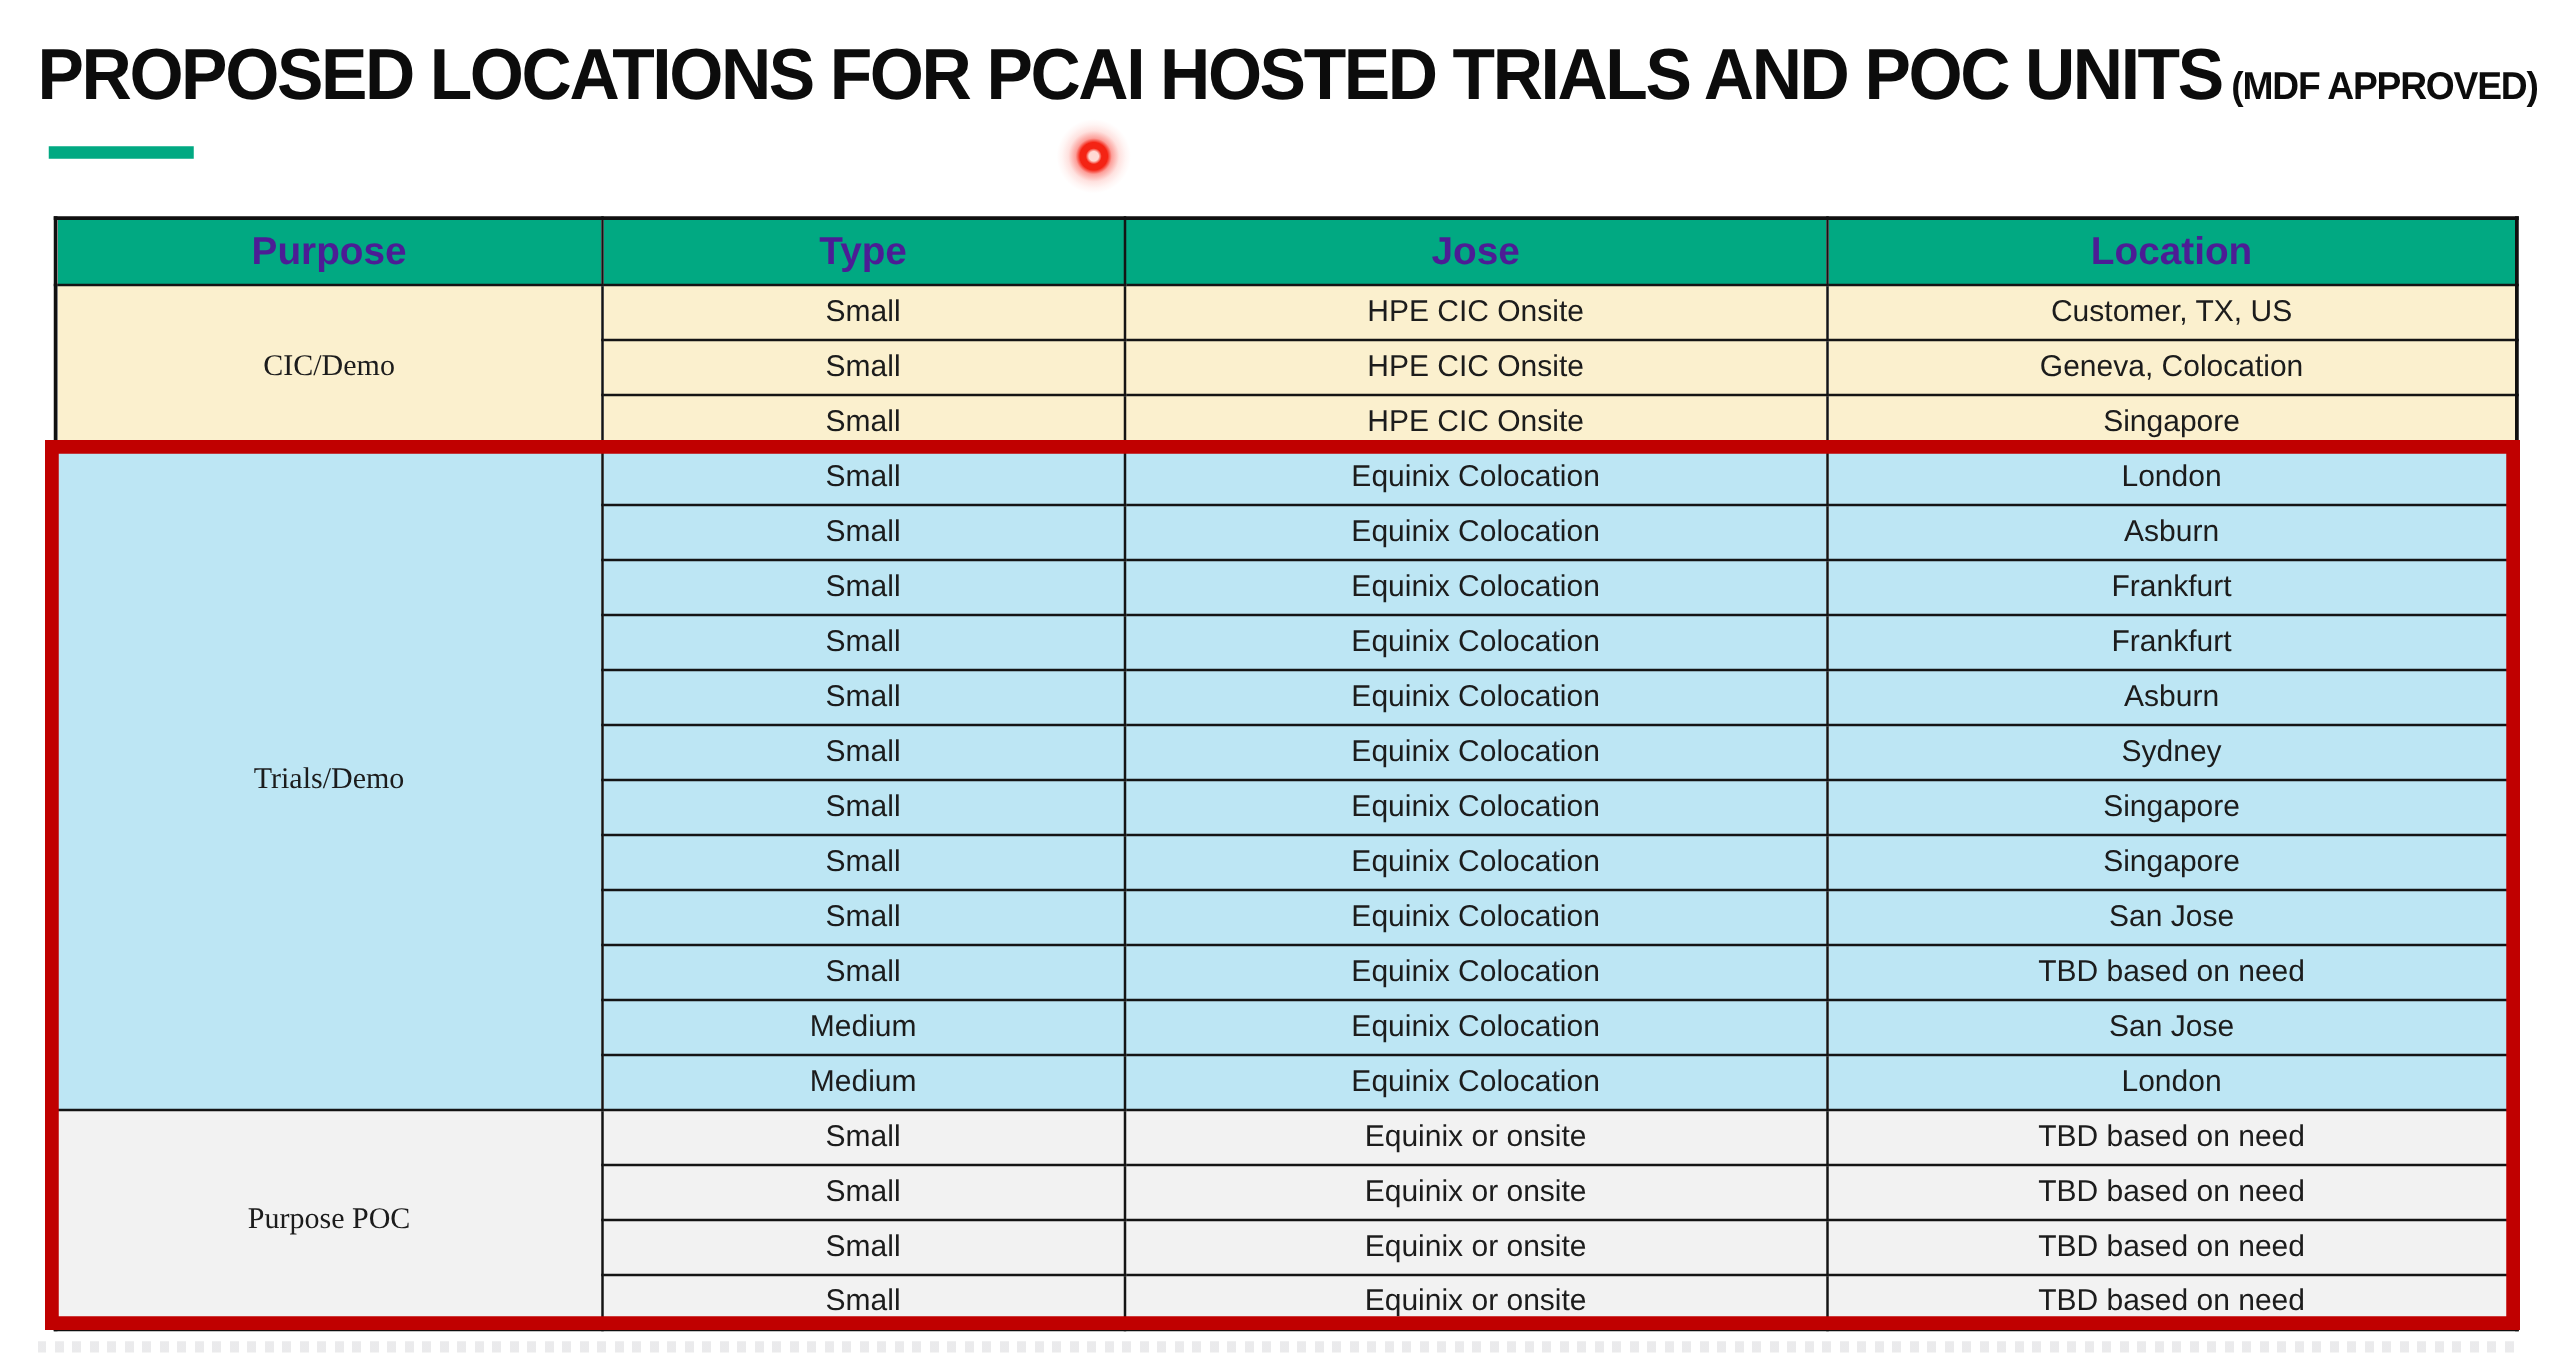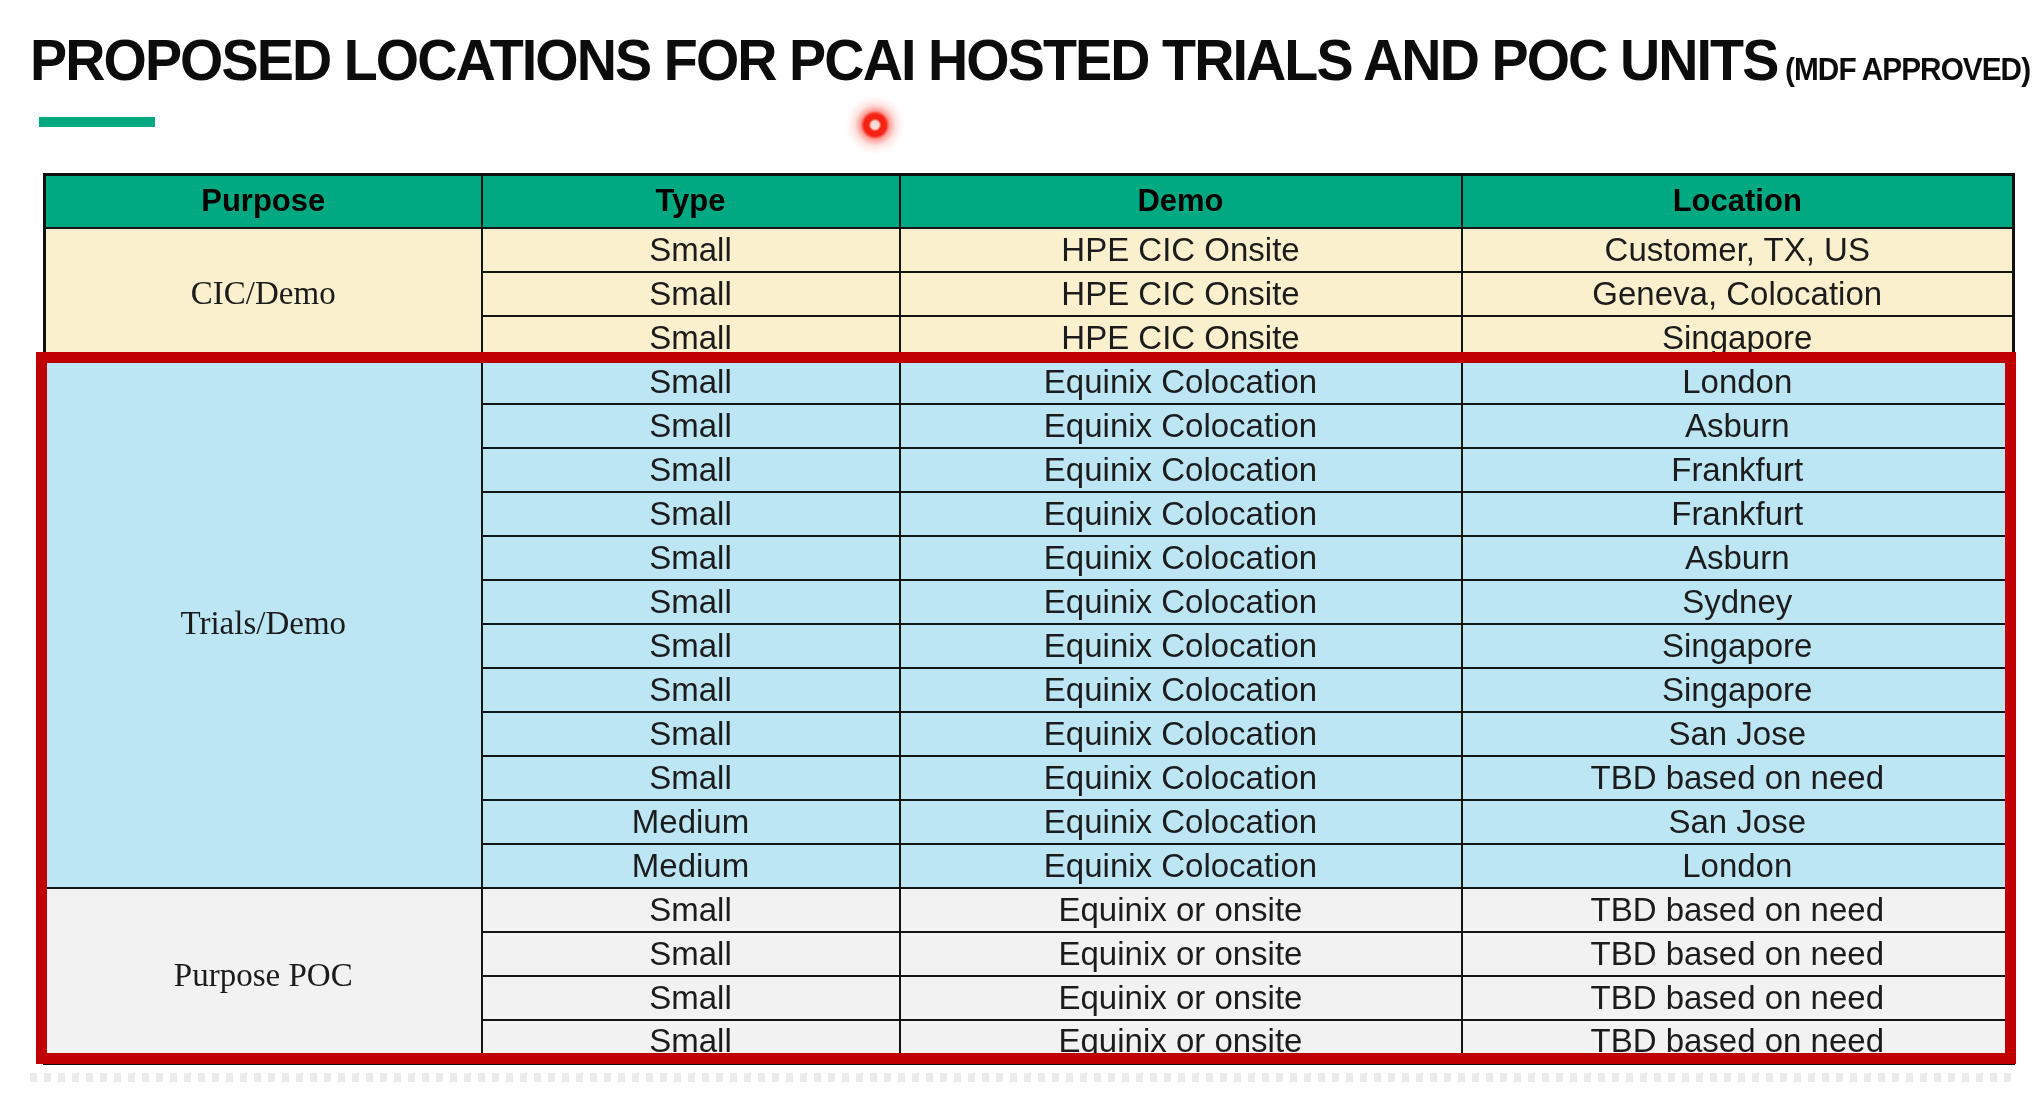--- a/index.html
+++ b/index.html
@@ -36,26 +36,26 @@
   table.loc-table{
     border-collapse:collapse;table-layout:fixed;width:1969px;
     border:3px solid #101010;
   }
   table.loc-table th, table.loc-table td{
     border:2px solid #141414;text-align:center;vertical-align:middle;
     padding:0;overflow:hidden;
   }
   table.loc-table thead tr{height:53px;}
   table.loc-table thead th{
-    background:var(--header-green,#01A982);color:#000000;
+    background:var(--header-green,#01A982);color:#4c1d95;
     font-size:31px;font-weight:bold;letter-spacing:0px;
   }
   table.loc-table tbody tr{height:44px;}
   table.loc-table tbody td{
-    font-size:33px;color:#1c1c1c;font-weight:400;
+    font-size:24px;color:#1c1c1c;font-weight:400;
   }
   td.purpose-cell{font-size:27px;font-family:Liberation Serif, serif;}
   
   .highlight-rect{
     position:absolute;left:36px;top:352px;width:1980px;height:712px;
     border:11px solid var(--highlight-red,#C00000);
     box-sizing:border-box;pointer-events:none;z-index:5;
   }
   
   .dotted-strip{
@@ -81,21 +81,21 @@
     <colgroup>
       <col style="width:437px">
         <col style="width:418px">
         <col style="width:562px">
         <col style="width:552px">
     </colgroup>
     <thead>
       <tr>
         <th>Purpose</th>
         <th>Type</th>
-        <th>Demo</th>
+        <th>Jose</th>
         <th>Location</th>
       </tr>
     </thead>
     <tbody>
         <tr style="background: rgb(251, 240, 206);">
           <td rowspan="3" class="purpose-cell">CIC/Demo</td>
           <td>Small</td>
           <td>HPE CIC Onsite</td>
           <td>Customer, TX, US</td>
         </tr>

